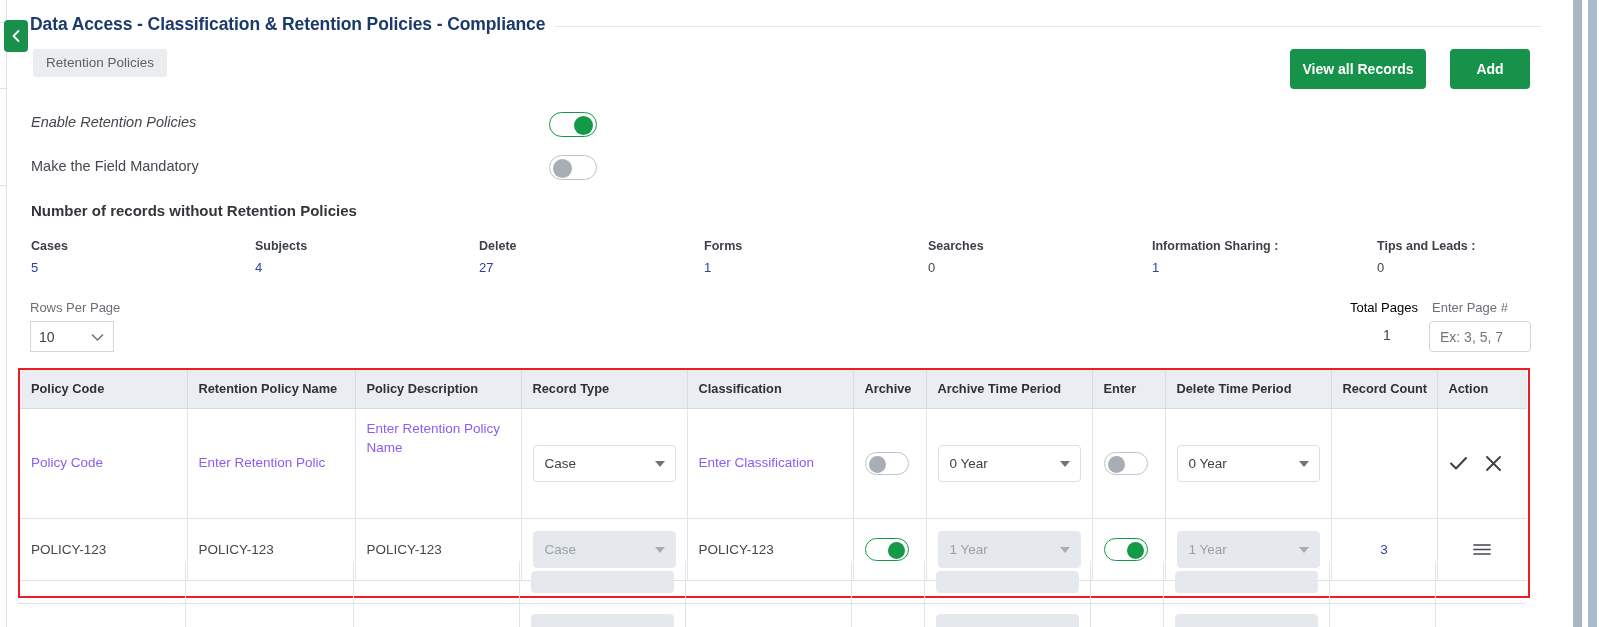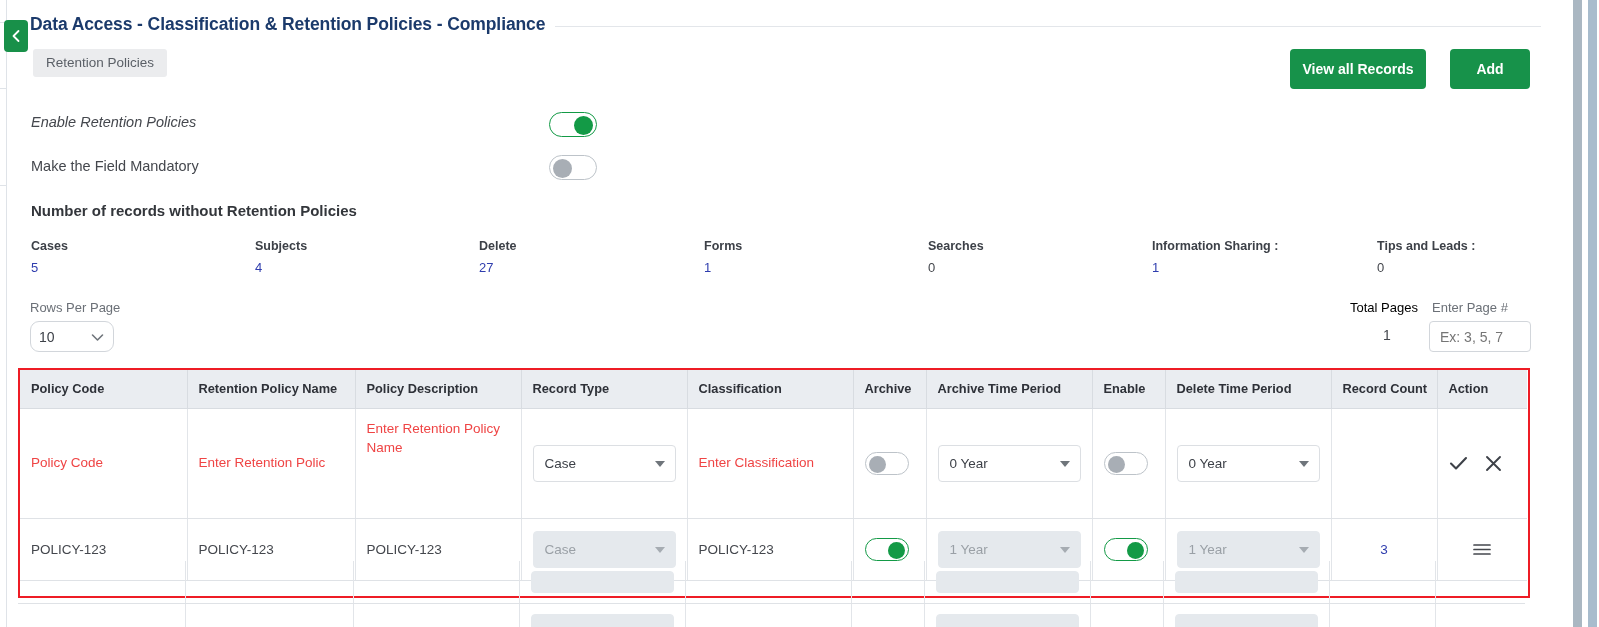--- a/index.html
+++ b/index.html
@@ -118,21 +118,21 @@
   .stat-value.zero { color: #44474d; cursor: default; }
 
   
   .rpp-label {
     position: absolute; left: 30px; top: 300px;
     font-size: 13px; color: #6b7077;
   }
   .rpp-select {
     position: absolute; left: 30px; top: 321px;
     width: 84px; height: 31px;
-    border: 1px solid #d2d6db; border-radius: 9px;
+    border: 1px solid #d2d6db; border-radius: 0;
     background: #ffffff;
     font-size: 14px; color: #3d4148;
     display: flex; align-items: center;
     padding: 0 8px;
     cursor: pointer;
   }
   .rpp-select .caret {
     position: absolute; right: 9px; top: 8px;
     color: #7b8086; font-size: 13px;
   }
@@ -195,21 +195,21 @@
     vertical-align: middle;
     color: #44474d;
     font-size: 13.5px;
   }
   table.grid td:last-child { border-right: none; }
 
   .row-edit td { height: 110px; }
   .row-data td { height: 62px; }
   .row-part td { height: 40px; }
 
-  .ph { color: #ef4444; font-size: 13.5px; line-height: 1.45; }
+  .ph { color: #8b5cf6; font-size: 13.5px; line-height: 1.45; }
   .cellval { color: #44474d; font-size: 13.5px; white-space: nowrap; }
 
   
   .tsel {
     position: relative;
     height: 37px;
     border: 1px solid #dcdfe3; border-radius: 4px;
     background: #ffffff;
     display: flex; align-items: center;
     padding: 0 26px 0 11px;
@@ -363,21 +363,21 @@
       </colgroup>
       <thead>
         <tr>
           <th>Policy Code</th>
           <th>Retention Policy Name</th>
           <th>Policy Description</th>
           <th>Record Type</th>
           <th>Classification</th>
           <th>Archive</th>
           <th>Archive Time Period</th>
-          <th>Enable</th>
+          <th>Enter</th>
           <th>Delete Time Period</th>
           <th>Record Count</th>
           <th>Action</th>
         </tr>
       </thead>
       <tbody>
 
         <tr class="row-edit">
           <td>
             <div class="ph">Policy Code</div>

